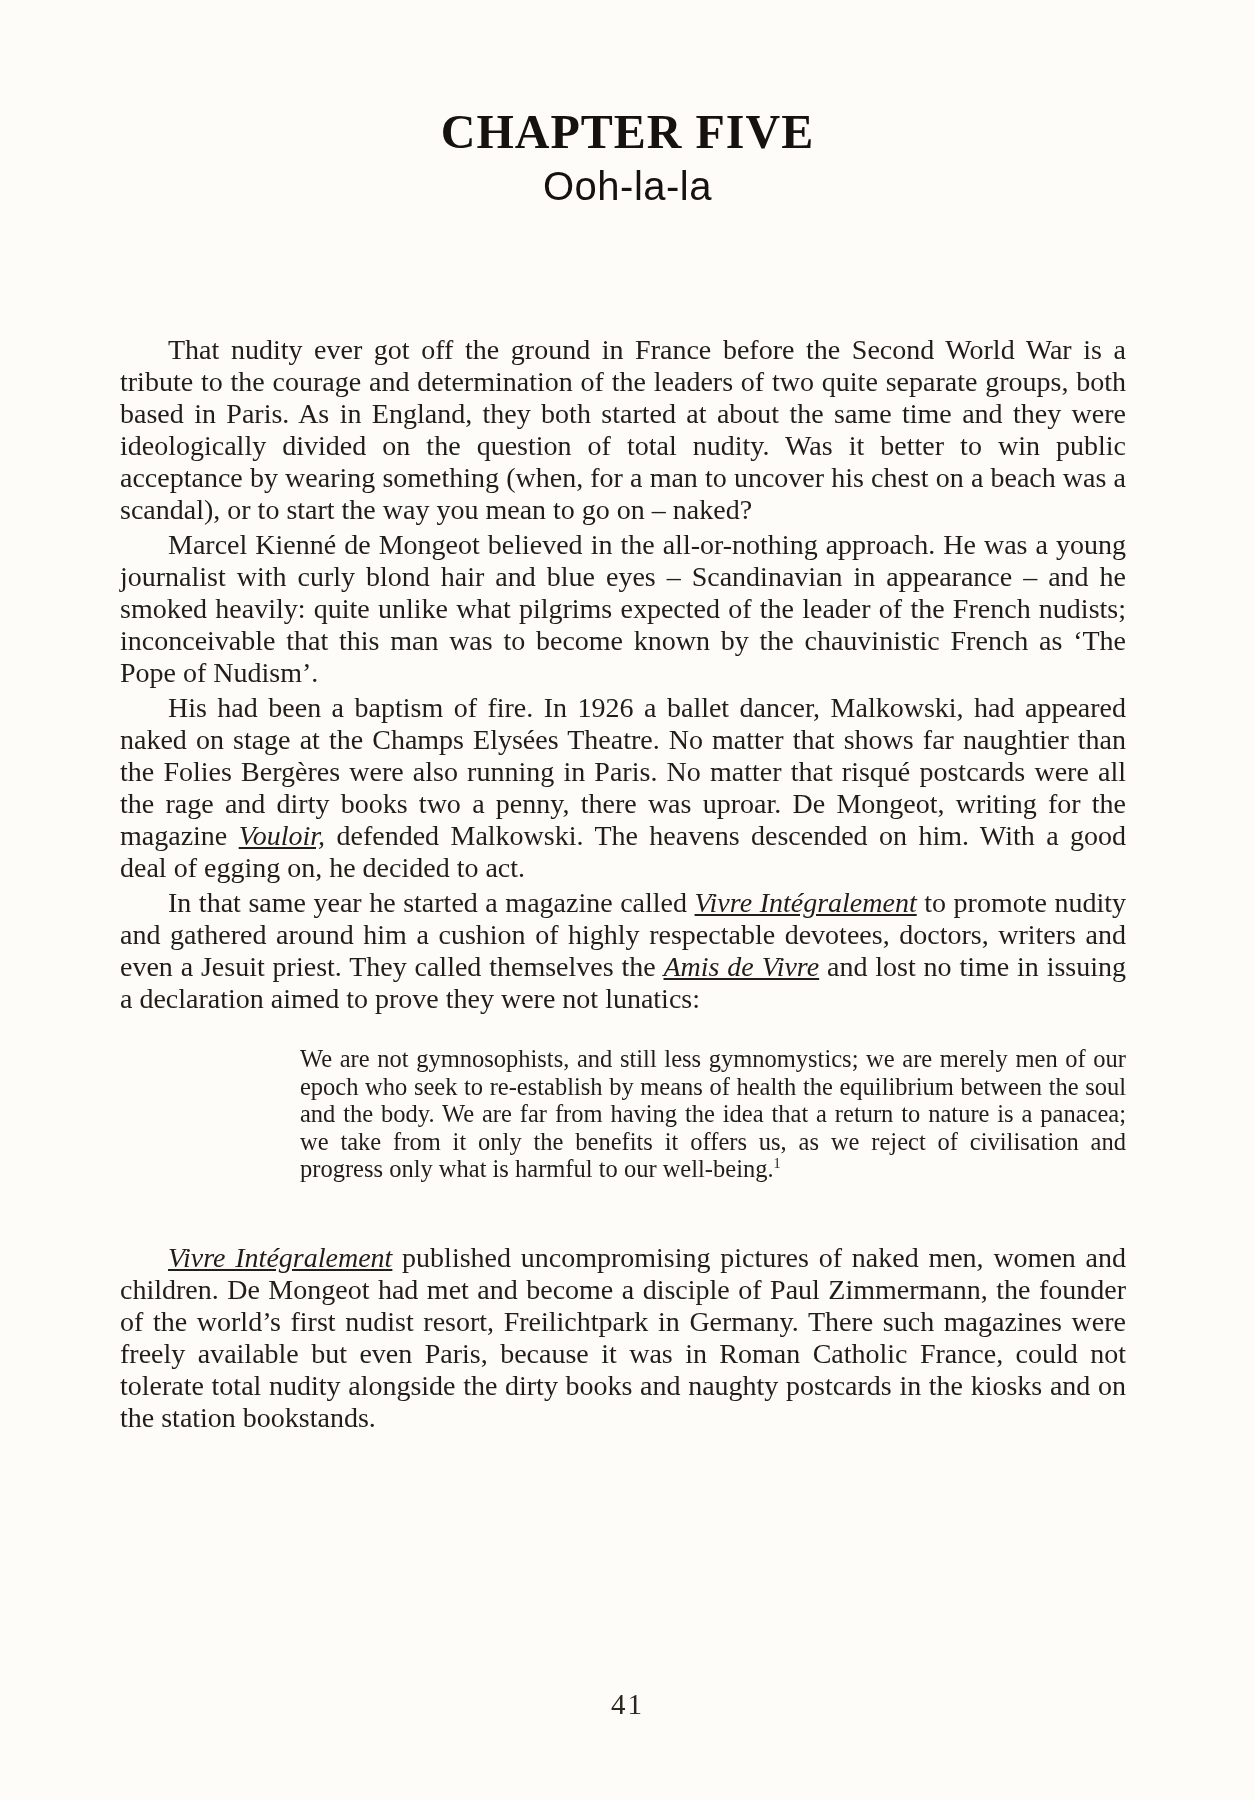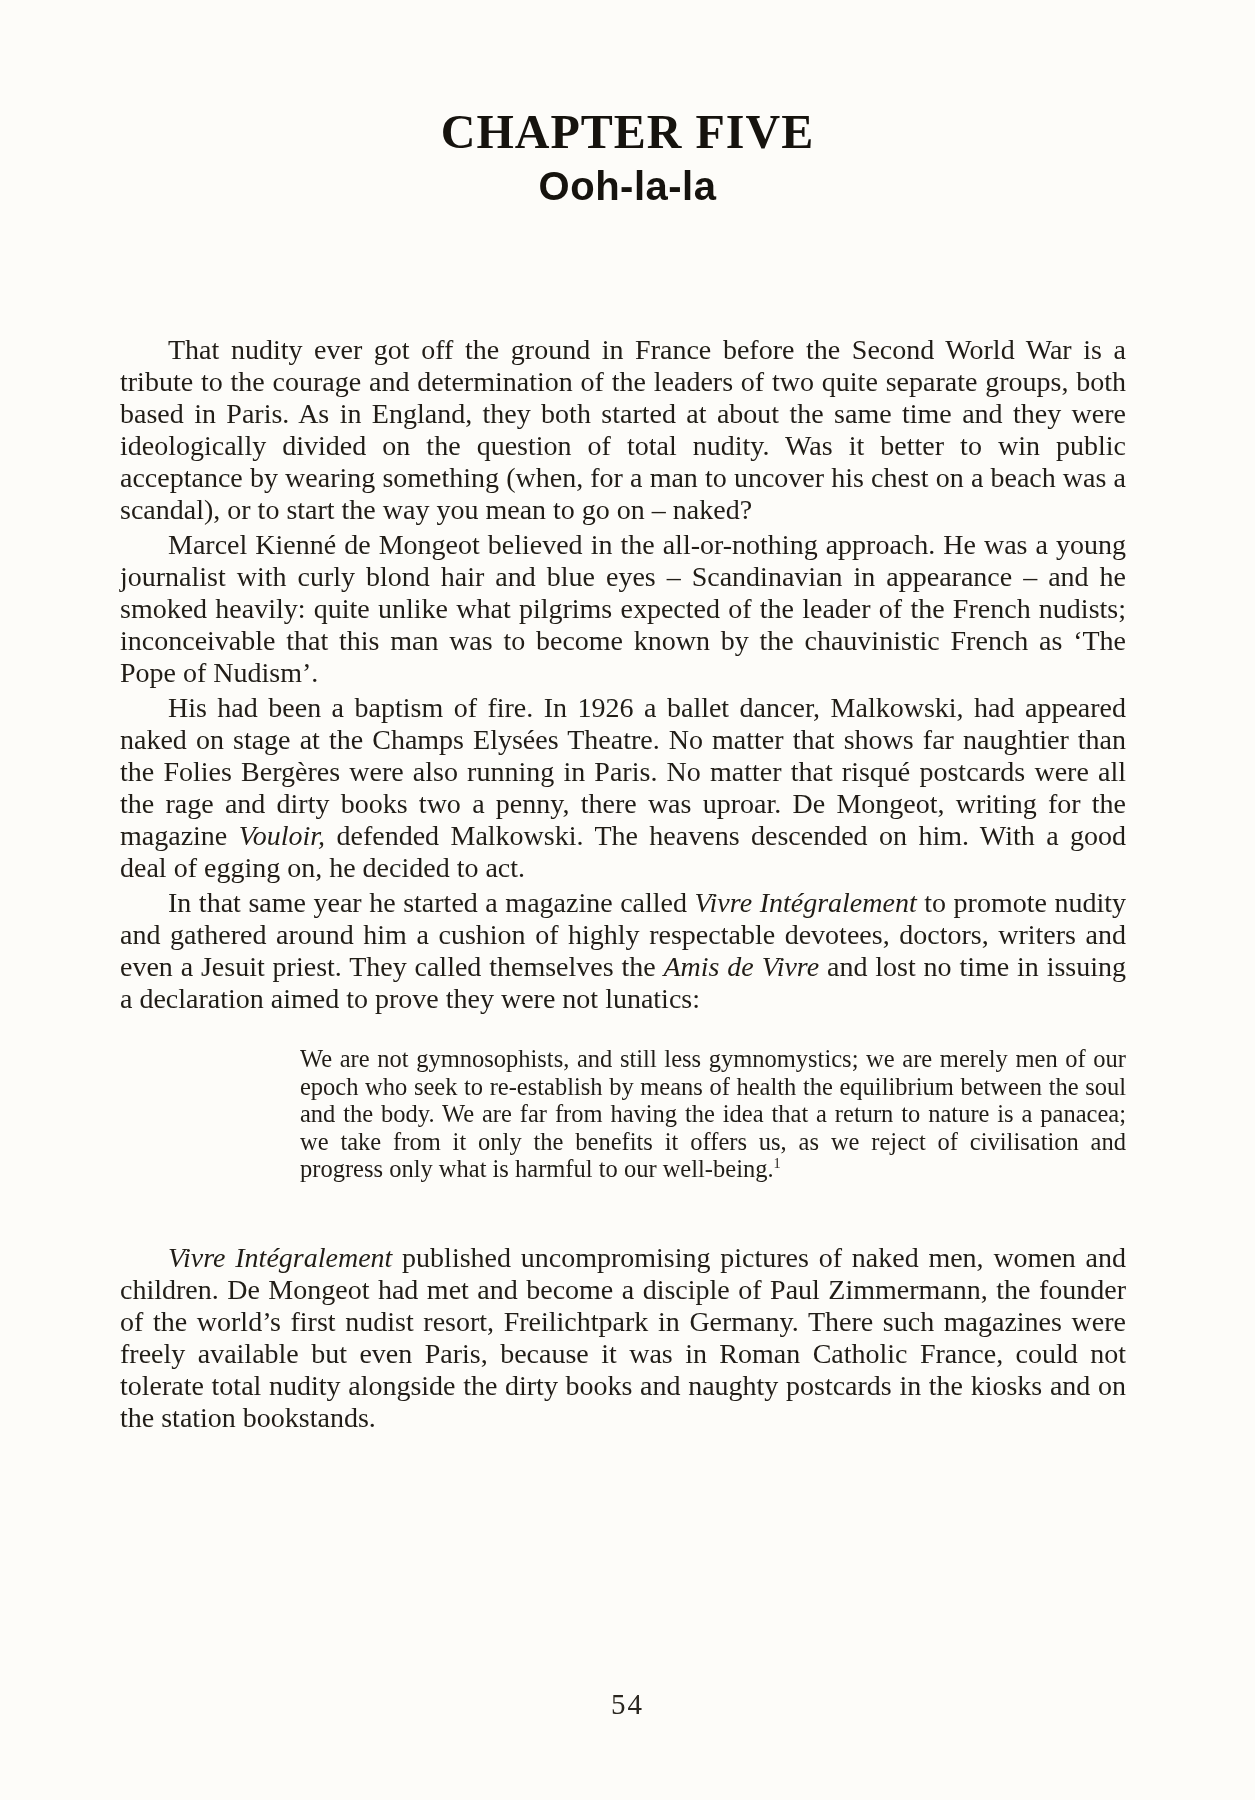--- a/index.html
+++ b/index.html
@@ -32,21 +32,21 @@
   }
   .chapter-subtitle {
     position: absolute;
     top: 164px;
     left: 0;
     right: 0;
     margin: 0;
     text-align: center;
     font-family: "Liberation Sans", sans-serif;
     font-size: 40px;
-    font-weight: 700;
+    font-weight: 400;
     letter-spacing: 0.5px;
     color: #16130e;
   }
   .body-text {
     position: absolute;
     left: 120px;
     top: 334px;
     width: 1006px;
     font-size: 28px;
     line-height: 32px;
@@ -58,20 +58,21 @@
   }
   .quote {
     margin: 30px 0 59px 0;
     padding: 0 0 0 180px;
     font-size: 24.5px;
     line-height: 27.5px;
     text-align: justify;
   }
   .run-italic {
     font-style: italic;
+    text-decoration: underline;
   }
   sup.run-sup {
     font-size: 58%;
     line-height: 0;
     vertical-align: super;
   }
   .page-number {
     position: absolute;
     top: 1688px;
     left: 0;
@@ -95,15 +96,15 @@
     <p class="para"><span>That nudity ever got off the ground in France before the Second World War is a tribute to the courage and determination of the leaders of two quite separate groups, both based in Paris. As in England, they both started at about the same time and they were ideologically divided on the question of total nudity. Was it better to win public acceptance by wearing something (when, for a man to uncover his chest on a beach was a scandal), or to start the way you mean to go on – naked?</span></p>
     <p class="para"><span>Marcel Kienné de Mongeot believed in the all-or-nothing approach. He was a young journalist with curly blond hair and blue eyes – Scandinavian in appearance – and he smoked heavily: quite unlike what pilgrims expected of the leader of the French nudists; inconceivable that this man was to become known by the chauvinistic French as ‘The Pope of Nudism’.</span></p>
     <p class="para"><span>His had been a baptism of fire. In 1926 a ballet dancer, Malkowski, had appeared naked on stage at the Champs Elysées Theatre. No matter that shows far naughtier than the Folies Bergères were also running in Paris. No matter that risqué postcards were all the rage and dirty books two a penny, there was uproar. De Mongeot, writing for the magazine </span><span class="run-italic">Vouloir,</span><span> defended Malkowski. The heavens descended on him. With a good deal of egging on, he decided to act.</span></p>
     <p class="para"><span>In that same year he started a magazine called </span><span class="run-italic">Vivre Intégralement</span><span> to promote nudity and gathered around him a cushion of highly respectable devotees, doctors, writers and even a Jesuit priest. They called themselves the </span><span class="run-italic">Amis de Vivre</span><span> and lost no time in issuing a declaration aimed to prove they were not lunatics:</span></p>
 
     <blockquote class="quote"><span>We are not gymnosophists, and still less gymnomystics; we are merely men of our epoch who seek to re-establish by means of health the equilibrium between the soul and the body. We are far from having the idea that a return to nature is a panacea; we take from it only the benefits it offers us, as we reject of civilisation and progress only what is harmful to our well-being.</span><sup class="run-sup">1</sup></blockquote>
 
     <p class="para"><span class="run-italic">Vivre Intégralement</span><span> published uncompromising pictures of naked men, women and children. De Mongeot had met and become a disciple of Paul Zimmermann, the founder of the world’s first nudist resort, Freilichtpark in Germany. There such magazines were freely available but even Paris, because it was in Roman Catholic France, could not tolerate total nudity alongside the dirty books and naughty postcards in the kiosks and on the station bookstands.</span></p>
   </div>
 
-  <div class="page-number">54</div>
+  <div class="page-number">41</div>
 
 </div>
 
 </body></html>

